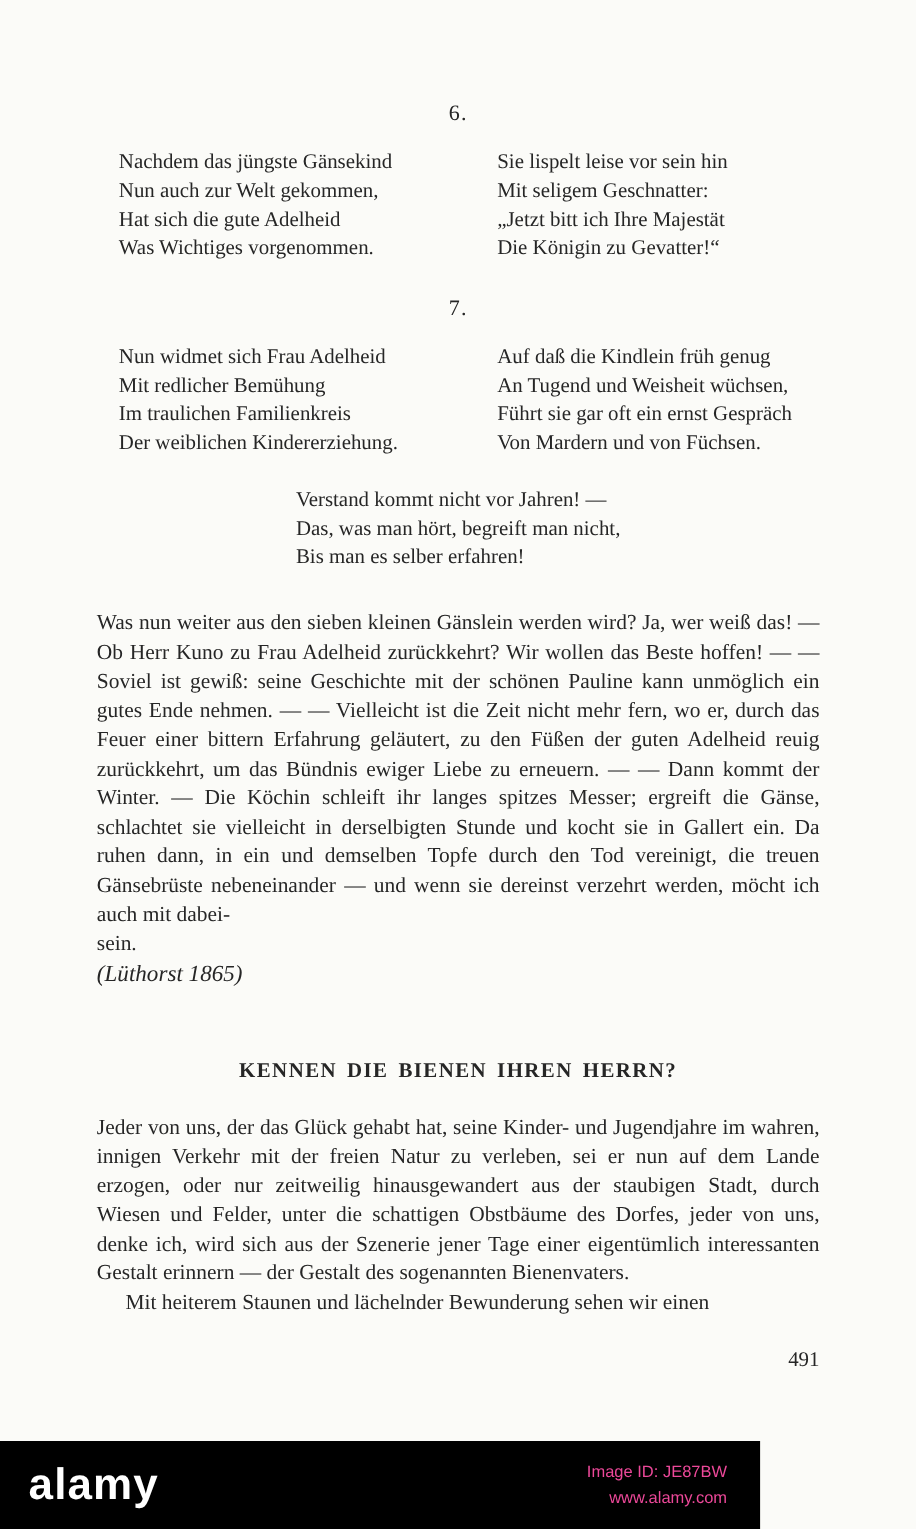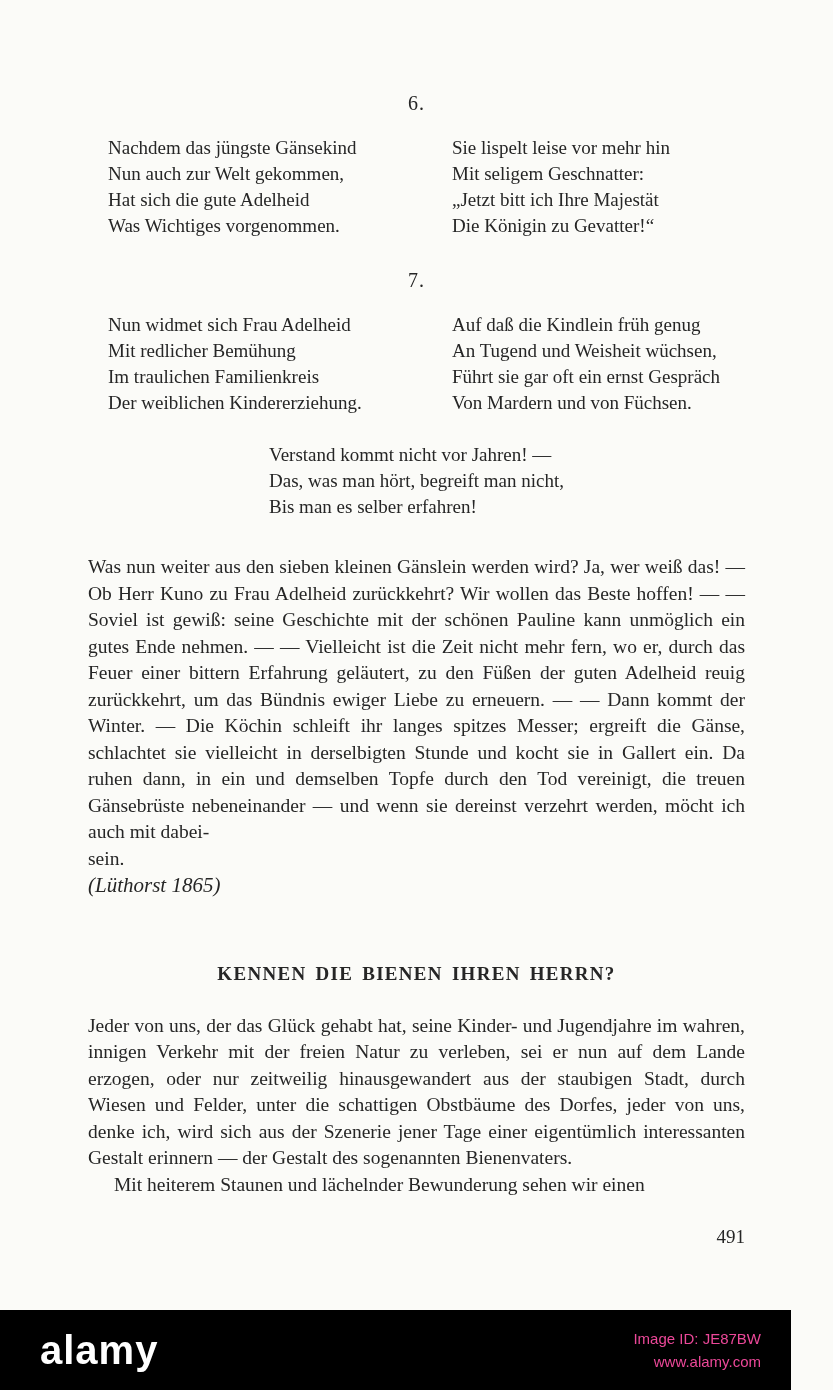--- a/index.html
+++ b/index.html
@@ -74,27 +74,27 @@
     text-align: left;
   }
   .page-number {
     margin-top: 28px;
     text-align: right;
     font-size: 19px;
   }
   .alamy-bar {
     position: absolute;
     left: 0; bottom: 0;
-    width: 791px; height: 80px;
+    width: 691px; height: 80px;
     background: #000000;
     box-sizing: border-box;
     display: flex;
     align-items: center;
     justify-content: space-between;
-    padding: 0 30px 0 40px;
+    padding: 0 30px 0 26px;
     font-family: "Liberation Sans", "DejaVu Sans", sans-serif;
   }
   .alamy-logo {
     color: #ffffff;
     font-size: 40px;
     font-weight: 700;
     letter-spacing: 1px;
     line-height: 1;
   }
   .alamy-meta {
@@ -114,21 +114,21 @@
     <div class="stanza-number">6.</div>
 
     <div class="verse-row">
       <div class="verse-col left">
         <div class="verse-line">Nachdem das jüngste Gänsekind</div>
         <div class="verse-line">Nun auch zur Welt gekommen,</div>
         <div class="verse-line">Hat sich die gute Adelheid</div>
         <div class="verse-line">Was Wichtiges vorgenommen.</div>
       </div>
       <div class="verse-col right">
-        <div class="verse-line">Sie lispelt leise vor mehr hin</div>
+        <div class="verse-line">Sie lispelt leise vor sein hin</div>
         <div class="verse-line">Mit seligem Geschnatter:</div>
         <div class="verse-line">„Jetzt bitt ich Ihre Majestät</div>
         <div class="verse-line">Die Königin zu Gevatter!“</div>
       </div>
     </div>
 
     <div class="stanza-number stanza-7-number">7.</div>
 
     <div class="verse-row">
       <div class="verse-col left">

